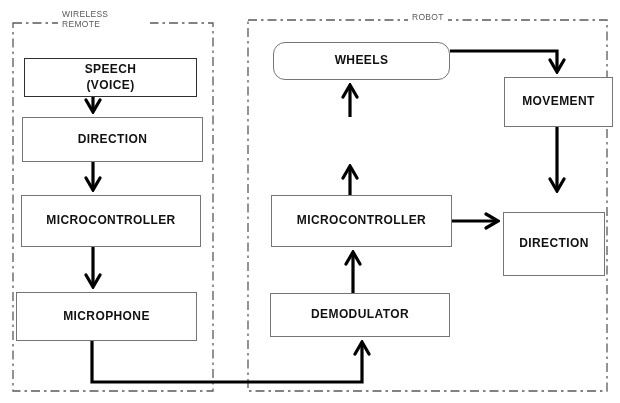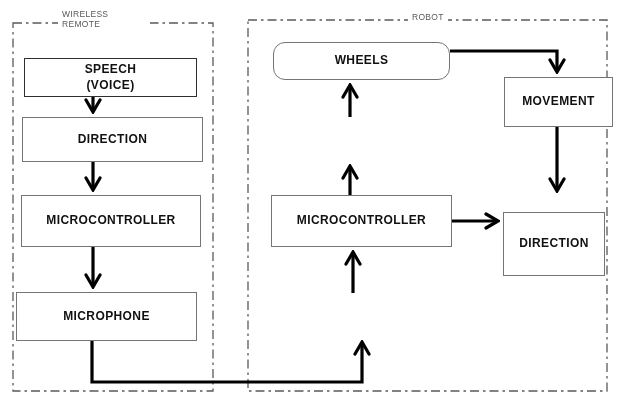--- a/index.html
+++ b/index.html
@@ -90,20 +90,23 @@
   <div class="node" style="left:16px; top:292px; width:181px; height:49px;">
     <span>MICROPHONE</span>
   </div>
 
   <div class="node" style="left:273px; top:42px; width:177px; height:38px;border-radius:12px;">
     <span>WHEELS</span>
   </div>
   <div class="node" style="left:271px; top:195px; width:181px; height:52px;">
     <span>MICROCONTROLLER</span>
   </div>
+  <div class="node" style="left:270px; top:293px; width:180px; height:44px;">
+    <span>DEMODULATOR</span>
+  </div>
 
   <div class="node" style="left:504px; top:77px; width:109px; height:50px;">
     <span>MOVEMENT</span>
   </div>
   <div class="node" style="left:503px; top:212px; width:102px; height:64px;">
     <span>DIRECTION</span>
   </div>
 
 </div>
 

